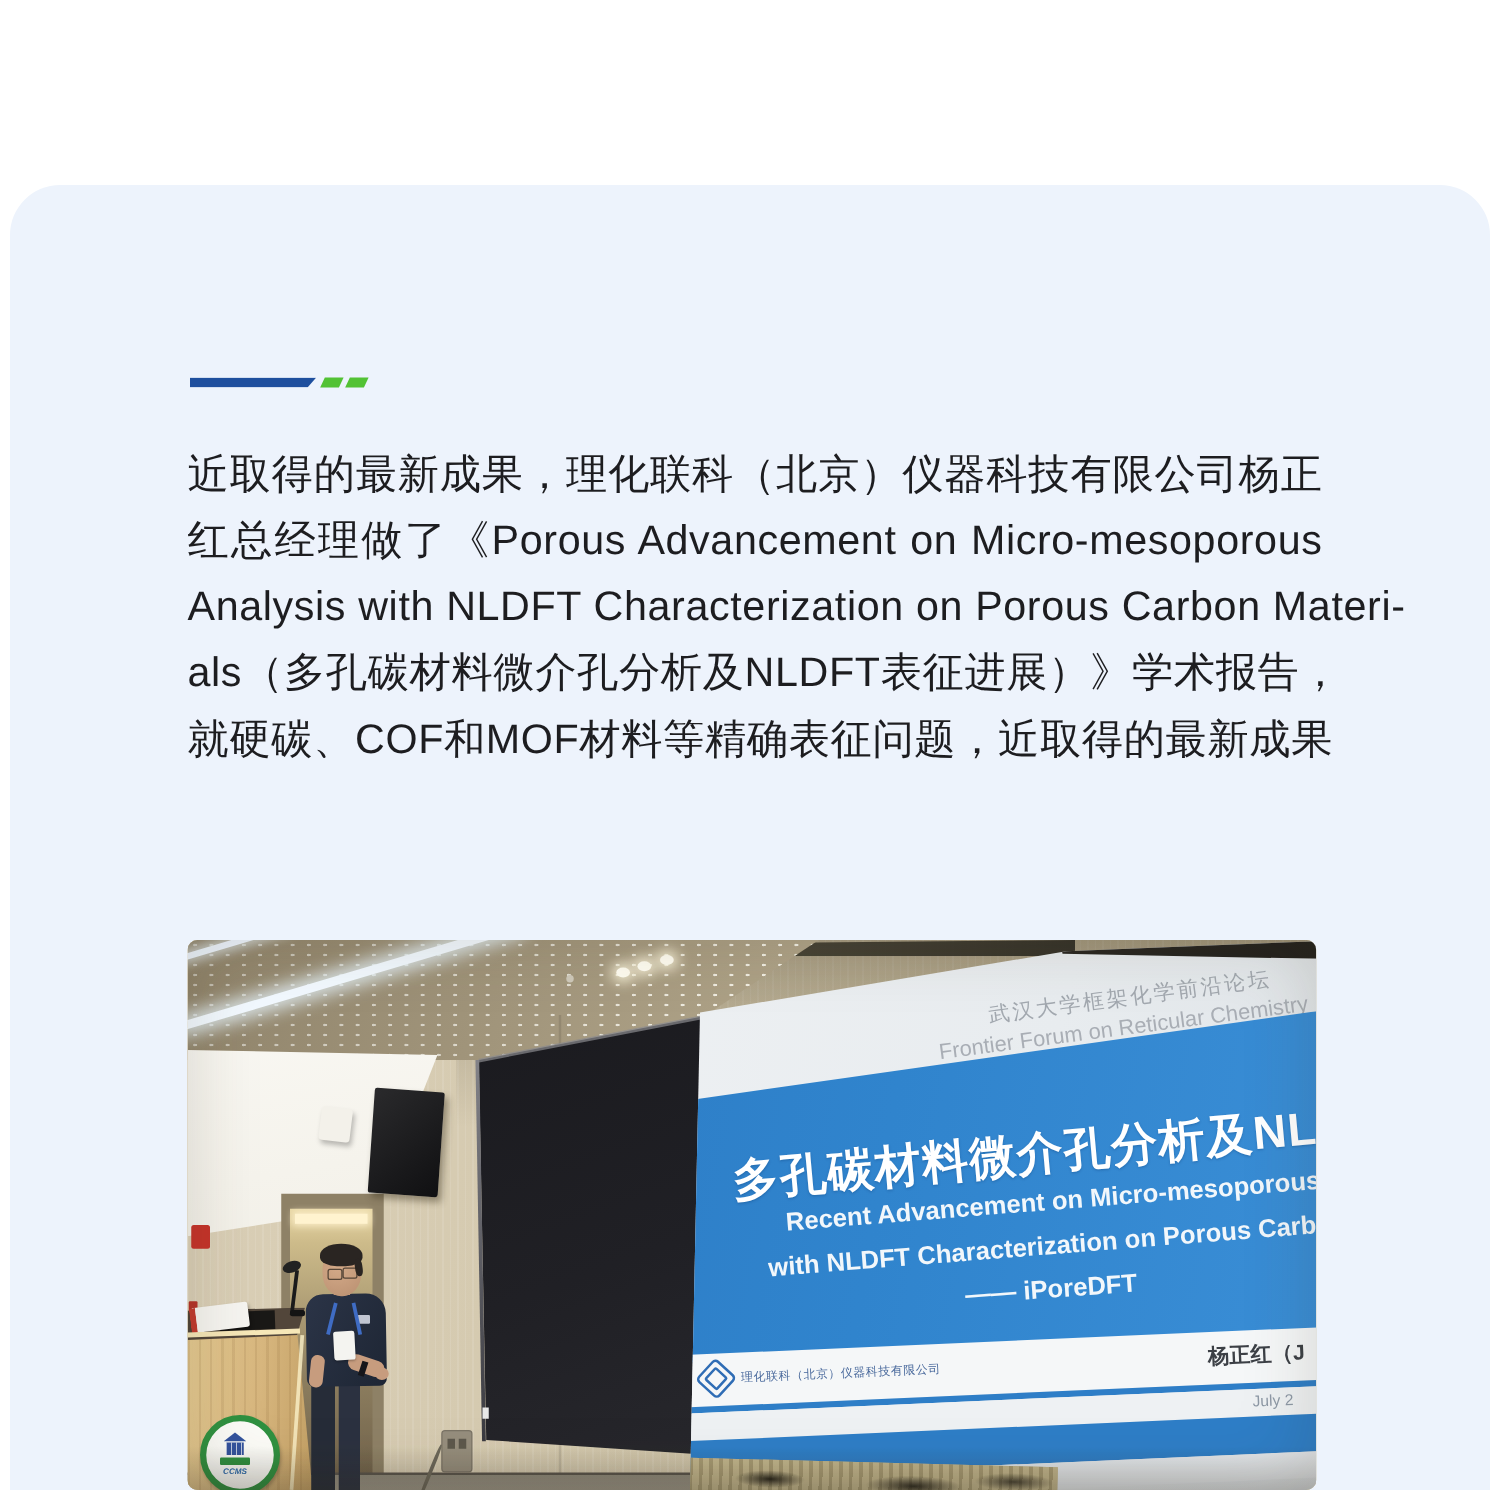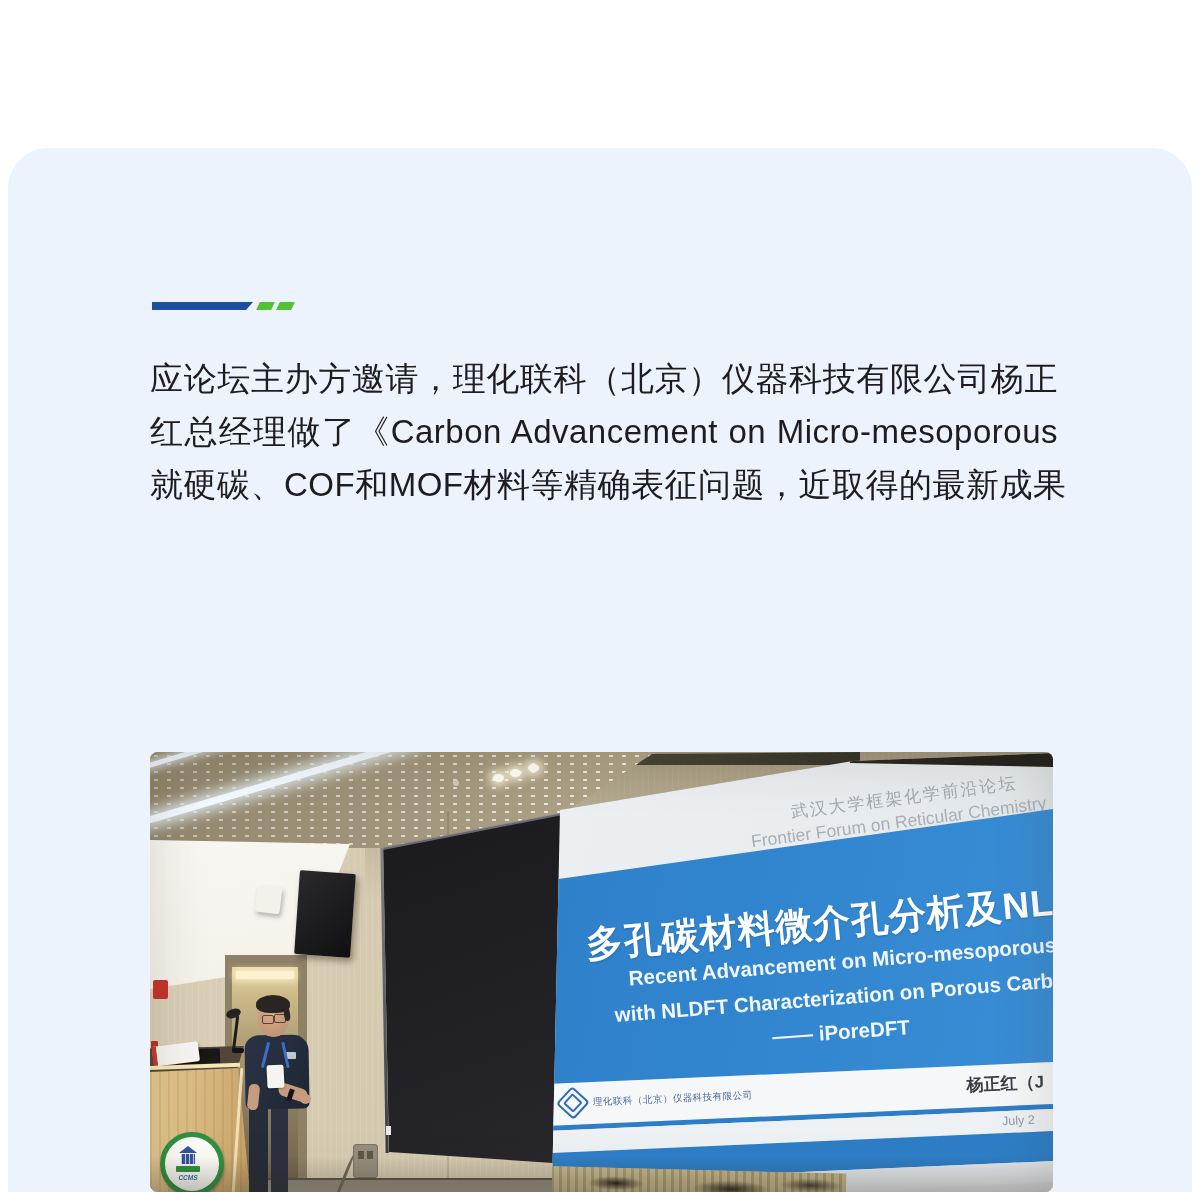--- a/index.html
+++ b/index.html
@@ -149,22 +149,24 @@
 
 <div class="card">
 
   <div class="divider">
     <div class="div-bar"></div>
     <div class="div-slash"></div>
     <div class="div-slash"></div>
   </div>
 
   <div class="article">
-      <div class="article-line">应论坛主办方邀请，理化联科（北京）仪器科技有限公司杨正</div>
-      <div class="article-line">红总经理做了《Carbon Advancement on Micro-mesoporous</div>
+      <div class="article-line">近取得的最新成果，理化联科（北京）仪器科技有限公司杨正</div>
+      <div class="article-line">红总经理做了《Porous Advancement on Micro-mesoporous</div>
+      <div class="article-line">Analysis with NLDFT Characterization on Porous Carbon Materi-</div>
+      <div class="article-line">als（多孔碳材料微介孔分析及NLDFT表征进展）》学术报告，</div>
       <div class="article-line">就硬碳、COF和MOF材料等精确表征问题，近取得的最新成果</div>
     </div>
 
   <div class="photo">
     <div class="wall"></div>
     <div class="wall-shade"></div>
     <div class="top-trim"></div>
     <div class="mesh"></div>
     <div class="mesh-shade"></div>
     <div class="light-strip1"></div>

